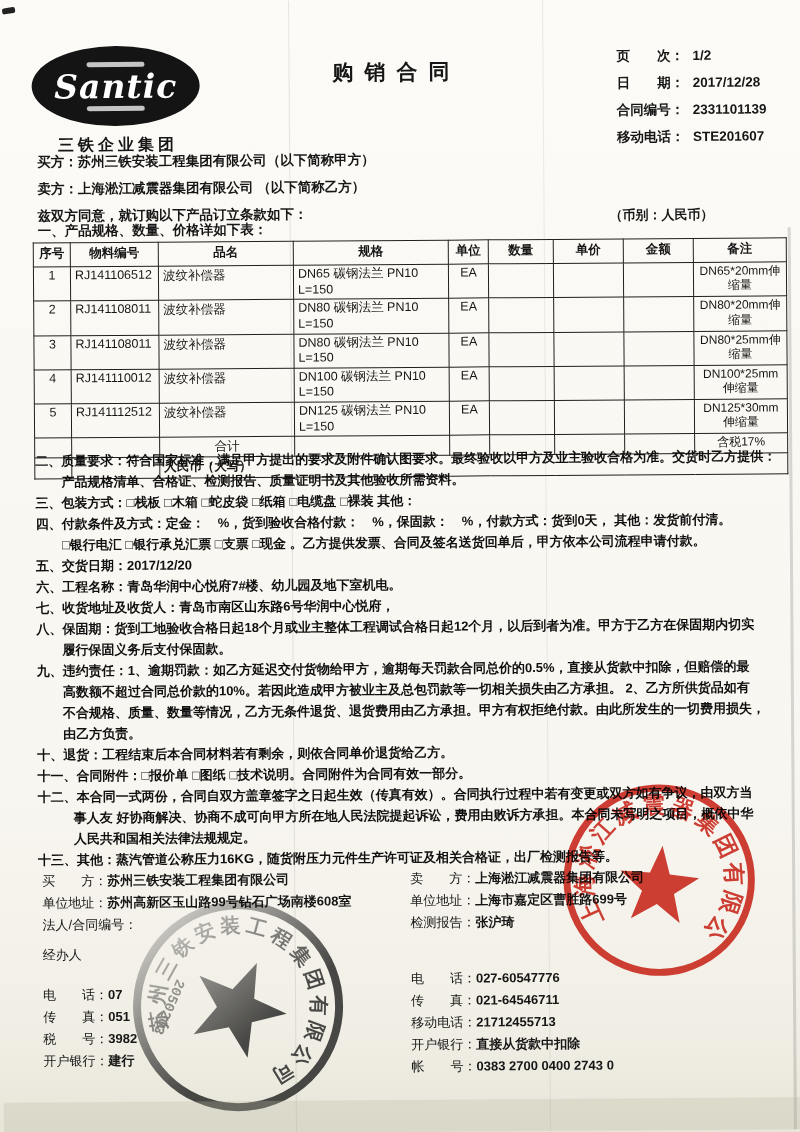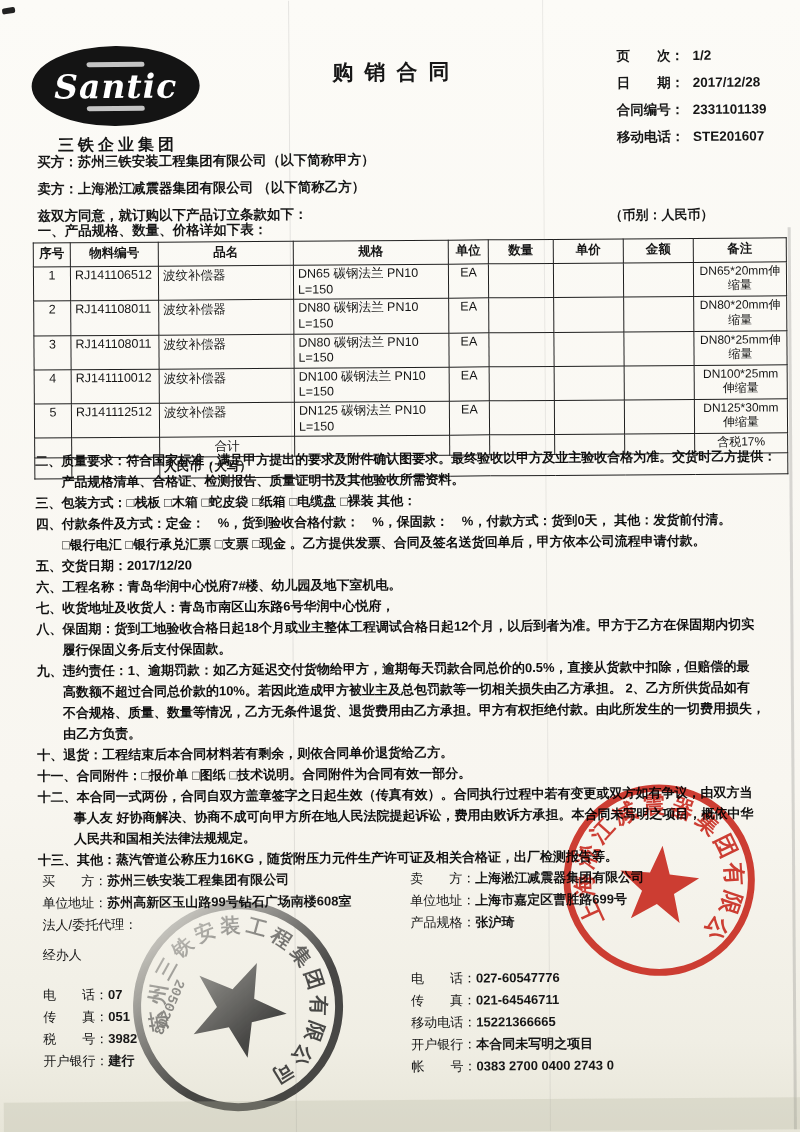--- a/index.html
+++ b/index.html
@@ -219,39 +219,39 @@
     <div class="cl">十一、合同附件：□报价单 □图纸 □技术说明。合同附件为合同有效一部分。</div>
     <div class="cl">十二、本合同一式两份，合同自双方盖章签字之日起生效（传真有效）。合同执行过程中若有变更或双方如有争议，由双方当</div>
     <div class="cl indent2">事人友 好协商解决、协商不成可向甲方所在地人民法院提起诉讼，费用由败诉方承担。本合同未写明之项目，概依中华</div>
     <div class="cl indent2">人民共和国相关法律法规规定。</div>
     <div class="cl">十三、其他：蒸汽管道公称压力16KG，随货附压力元件生产许可证及相关合格证，出厂检测报告等。</div>
   </div>
 
   <div class="sig sig-left">
     <div class="row"><span class="lbl">买　　方：</span><span>苏州三铁安装工程集团有限公司</span></div>
     <div class="row"><span class="lbl">单位地址：</span><span>苏州高新区玉山路99号钻石广场南楼608室</span></div>
-    <div class="row"><span class="lbl">法人/委托代理：</span><span></span></div>
+    <div class="row"><span class="lbl">法人/合同编号：</span><span></span></div>
     <div class="spacer-s"></div>
     <div class="row"><span class="lbl">经办人</span></div>
     <div class="spacer-m"></div>
     <div class="row"><span class="lbl">电　　话：</span><span>07</span></div>
     <div class="row"><span class="lbl">传　　真：</span><span>051</span></div>
     <div class="row"><span class="lbl">税　　号：</span><span>3982</span></div>
     <div class="row"><span class="lbl">开户银行：</span><span>建行</span></div>
   </div>
 
   <div class="sig sig-right">
     <div class="row"><span class="lbl">卖　　方：</span><span>上海淞江减震器集团有限公司</span></div>
     <div class="row"><span class="lbl">单位地址：</span><span>上海市嘉定区曹胜路699号</span></div>
-    <div class="row"><span class="lbl">产品规格：</span><span>张沪琦</span></div>
+    <div class="row"><span class="lbl">检测报告：</span><span>张沪琦</span></div>
     <div class="spacer-l"></div>
     <div class="row"><span class="lbl">电　　话：</span><span>027-60547776</span></div>
     <div class="row"><span class="lbl">传　　真：</span><span>021-64546711</span></div>
-    <div class="row"><span class="lbl">移动电话：</span><span>15221366665</span></div>
-    <div class="row"><span class="lbl">开户银行：</span><span>本合同未写明之项目</span></div>
+    <div class="row"><span class="lbl">移动电话：</span><span>21712455713</span></div>
+    <div class="row"><span class="lbl">开户银行：</span><span>直接从货款中扣除</span></div>
     <div class="row"><span class="lbl">帐　　号：</span><span>0383 2700 0400 2743 0</span></div>
   </div>
 
   <div class="seal seal-red">
     <svg viewBox="0 0 230 230" width="228" height="228">
       <circle cx="115" cy="115" r="93" fill="none" stroke="#c8291e" stroke-width="7"></circle>
       <polygon points="115,80 125,108.2 154.9,109 131.2,127.3 139.7,156 115,139 90.3,156 98.8,127.3 75.1,109 105,108.2" fill="#c8291e"></polygon>
       <defs>
             <path id="redArc" d="M 66.9,163.1 A 68,68 0 1 1 163.1,163.1" fill="none"></path>
           </defs>

